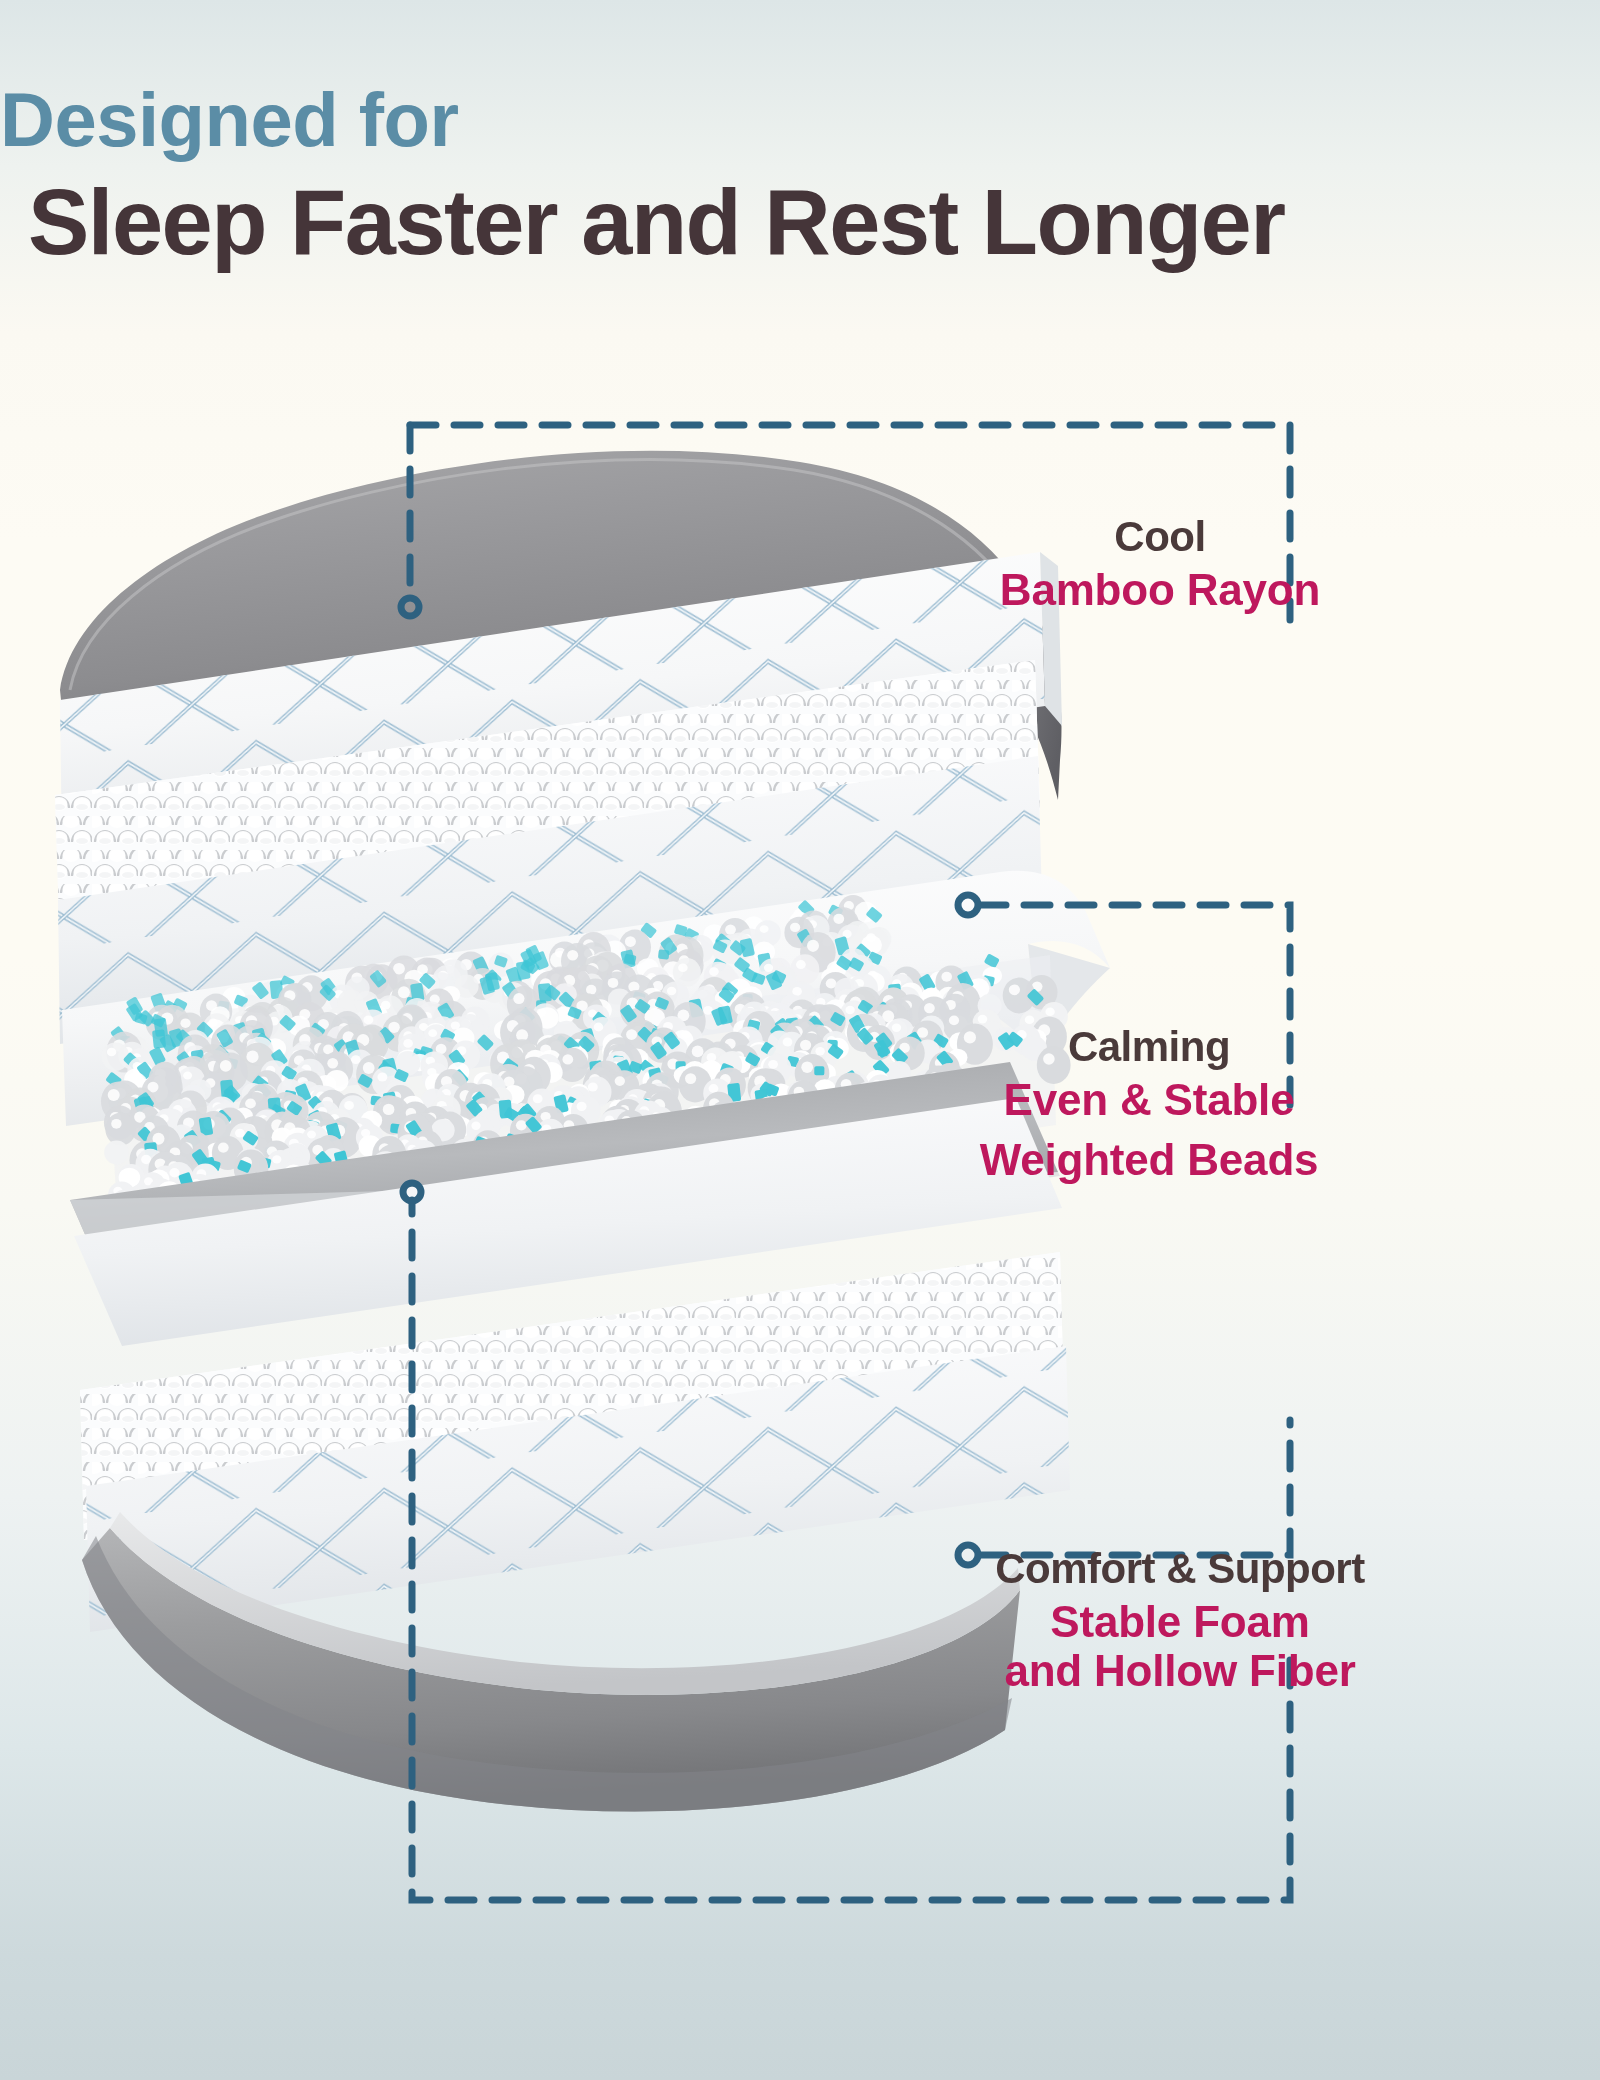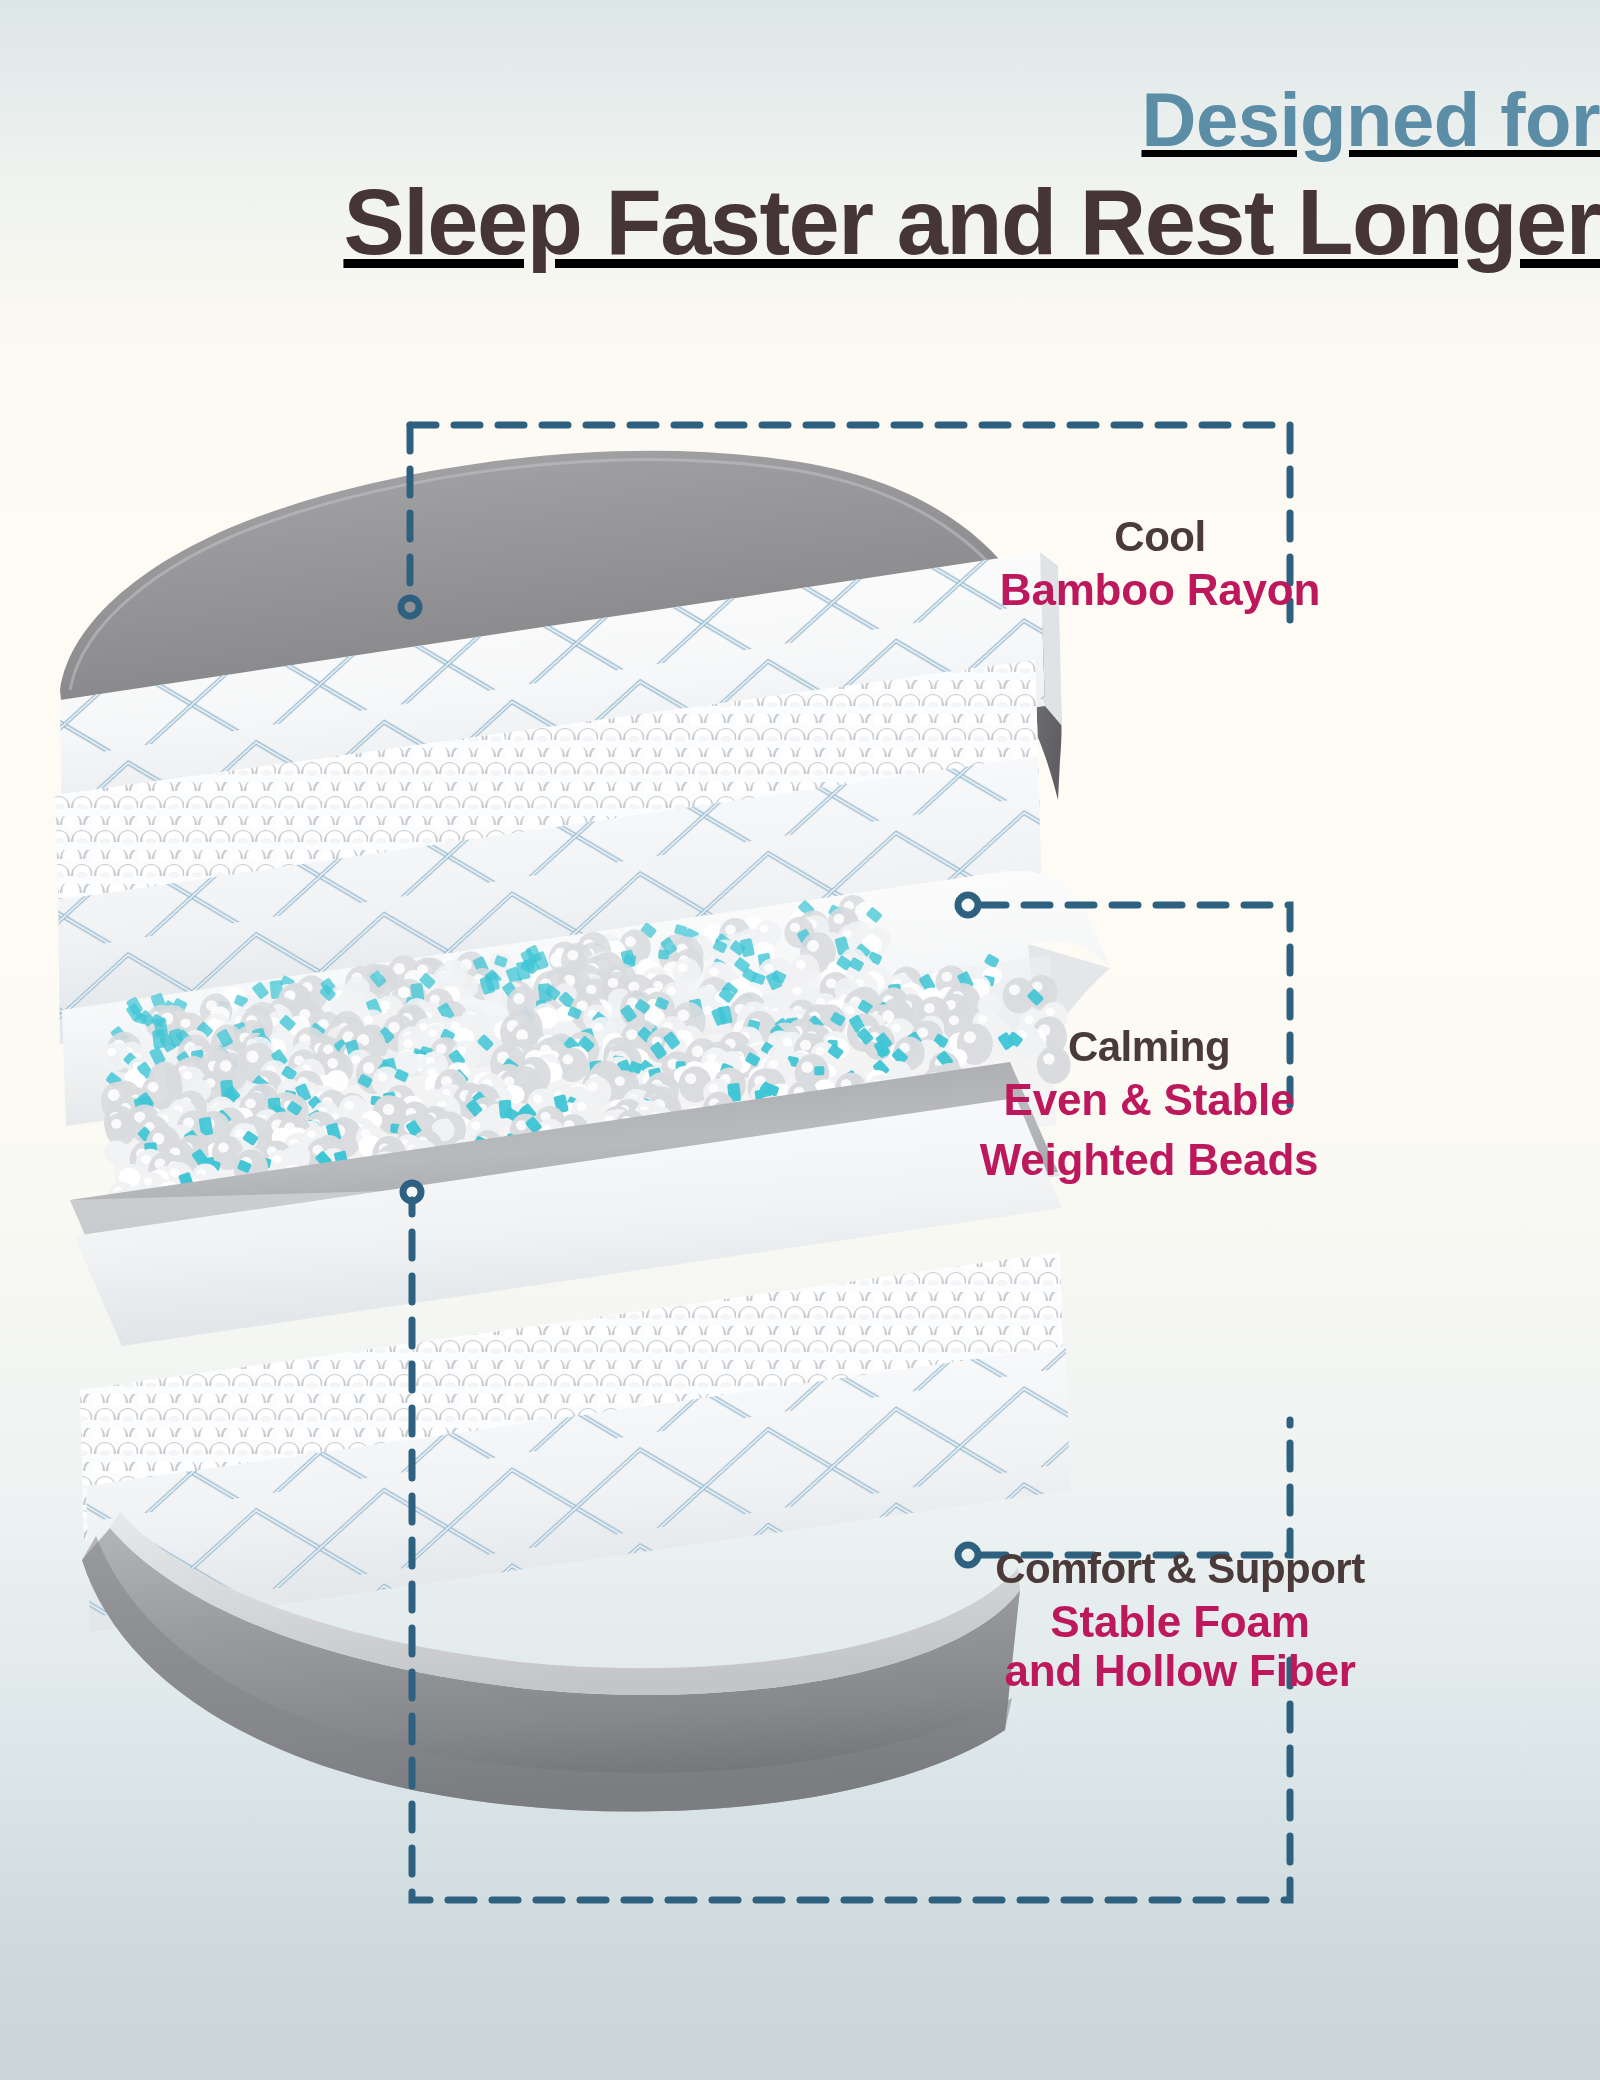--- a/index.html
+++ b/index.html
@@ -15,28 +15,28 @@
       #f9f9f3 58%,
       #eef2f2 72%,
       #dde7e9 84%,
       #cdd9dc 94%,
       #c9d5d8 100%);
     position:relative;
   }
   #stage{position:absolute;inset:0;width:1600px;height:2080px;}
 
   
-  .headline{position:absolute;left:0;top:0;width:1600px;text-align:right;text-decoration:underline;}
+  .headline{position:absolute;left:0;top:0;width:1600px;text-align:left;}
   .hl-1{
     font-size:76px;font-weight:700;letter-spacing:-0.5px;
     color:#5b8da6;line-height:1.0;margin-top:82px;
   }
   .hl-2{
     font-size:92px;font-weight:700;letter-spacing:-1.5px;
-    color:#453539;line-height:1.05;margin-top:16px;
+    color:#453539;line-height:1.05;margin-top:16px;margin-left:28px;
   }
 
   
   .callout{position:absolute;text-align:center;}
   .co-title{
     font-size:42px;font-weight:700;color:#4a3a3a;line-height:1.05;
     letter-spacing:-0.5px;white-space:nowrap;
   }
   .co-sub{
     font-size:44px;font-weight:700;color:#be185d;line-height:1.12;

